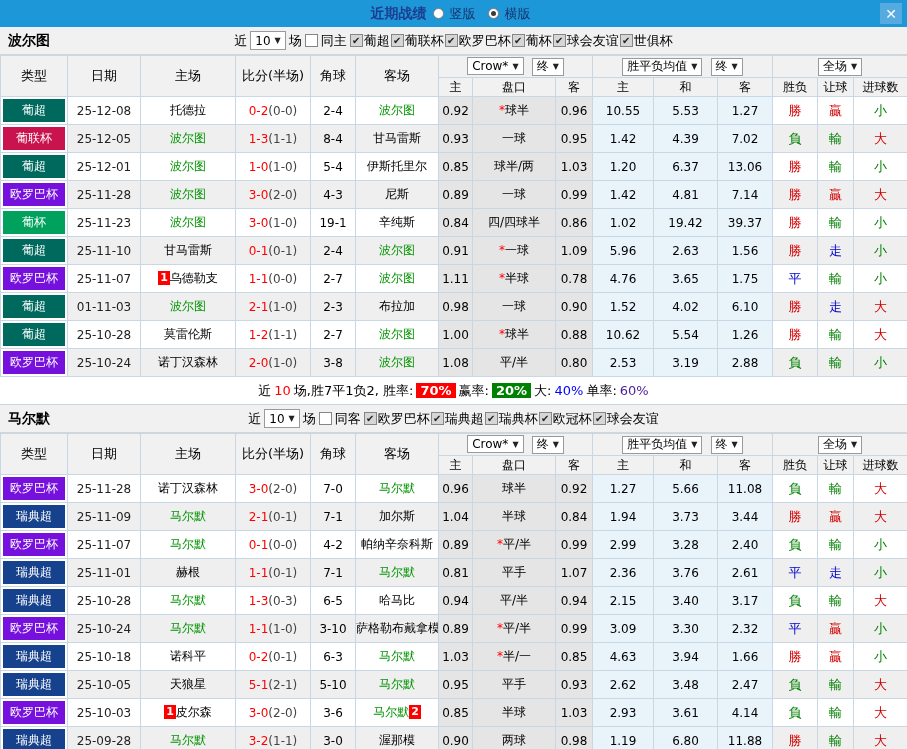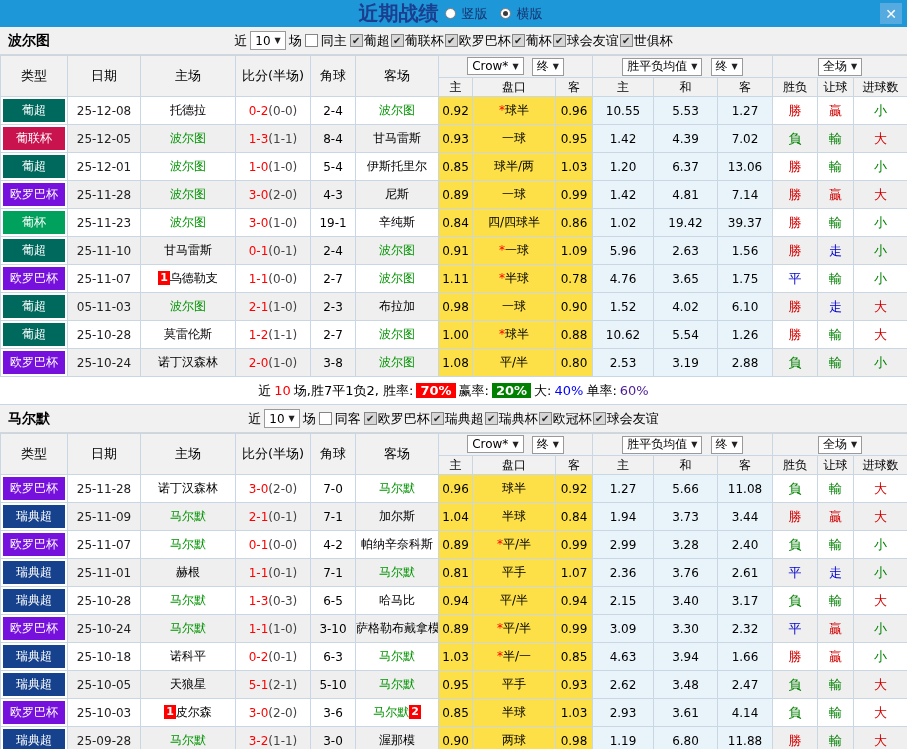--- a/index.html
+++ b/index.html
@@ -4,21 +4,21 @@
 <style>
   * { box-sizing: border-box; }
   html,body { margin:0; padding:0; }
   body {
     width:907px; height:749px; overflow:hidden; background:#fff;
     font-family:"DejaVu Sans","Liberation Sans",sans-serif; font-size:12px; color:#000;
   }
   
   .topbar { height:27px; background:#1e97d9; position:relative;
     display:flex; align-items:center; justify-content:center; gap:6px; }
-  .topbar .title { color:#1b3e8e; font-weight:bold; font-size:20px; }
+  .topbar .title { color:#1b3e8e; font-weight:bold; font-size:14px; }
   .radio { width:11px; height:11px; border-radius:50%; background:#fff;
     border:1px solid #7d7d7d; display:inline-block; position:relative; vertical-align:middle; }
   .radio.checked::after { content:""; position:absolute; left:2px; top:2px; right:2px; bottom:2px;
     border-radius:50%; background:#3b3b3b; }
   .radio-label { color:#16356e; font-size:13px; margin-right:6px; }
   .close-btn { position:absolute; right:5px; top:3px; width:22px; height:21px;
     background:#55abdf; color:#fff; font-weight:bold; font-size:14px;
     display:flex; align-items:center; justify-content:center; cursor:pointer; }
   
   .filter-bar { height:28px; background:#f1f1f1; border-bottom:1px solid #d6d6d6;
@@ -41,21 +41,21 @@
   thead th { background:#f1f1f1; font-weight:normal; color:#000; }
   tr.head1 th { height:22px; font-size:13px; }
   tr.head2 th { height:19px; font-size:12px; }
   th.ctrl { padding:1px 0; }
   th.ctrl .select { height:18px; margin:0 2px; }
   tbody td { height:27px; font-size:12px; background:#fff; }
   tr.striped td.plain { background:#efefef; }
   td.type { padding:0; background:#fff; }
   .league-badge { margin:2px 2px; height:23px; display:flex; align-items:center;
     justify-content:center; color:#fff; font-size:12px; }
-  td.asia { background:#fde047; }
+  td.asia { background:#e5e5e5; }
   td.euro { background:#e8f3fa; }
   td.date { color:#222; }
   .team-black { color:#000; }
   .team-green { color:#009300; }
   .ft { color:#ff0000; }
   .half { color:#444; }
   .star { color:#ff0000; }
   .badge-num { display:inline-block; background:#ff0000; color:#fff; font-size:11px;
     font-weight:bold; line-height:14px; height:14px; padding:0 2px; vertical-align:1px; }
   td.res span { font-size:13px; }
@@ -297,21 +297,21 @@
             <td class="euro">3.65</td>
             <td class="euro">1.75</td>
             <td class="plain res"><span style="color: rgb(0, 0, 204);">平</span></td>
             <td class="plain res"><span style="color: rgb(0, 128, 0);">輸</span></td>
             <td class="plain res"><span style="color: rgb(0, 128, 0);">小</span></td>
           </tr>
           <tr class="striped">
             <td class="type">
               <div class="league-badge" style="background: rgb(0, 105, 94);">葡超</div>
             </td>
-            <td class="plain date">05-11-03</td>
+            <td class="plain date">01-11-03</td>
             <td class="plain"><span class="team-green">波尔图</span></td>
             <td class="plain"><span class="ft">2-1</span><span class="half">(1-0)</span></td>
             <td class="plain">2-3</td>
             <td class="plain"><span class="team-black">布拉加</span></td>
             <td class="asia">0.98</td>
             <td class="asia">一球</td>
             <td class="asia">0.90</td>
             <td class="euro">1.52</td>
             <td class="euro">4.02</td>
             <td class="euro">6.10</td>

